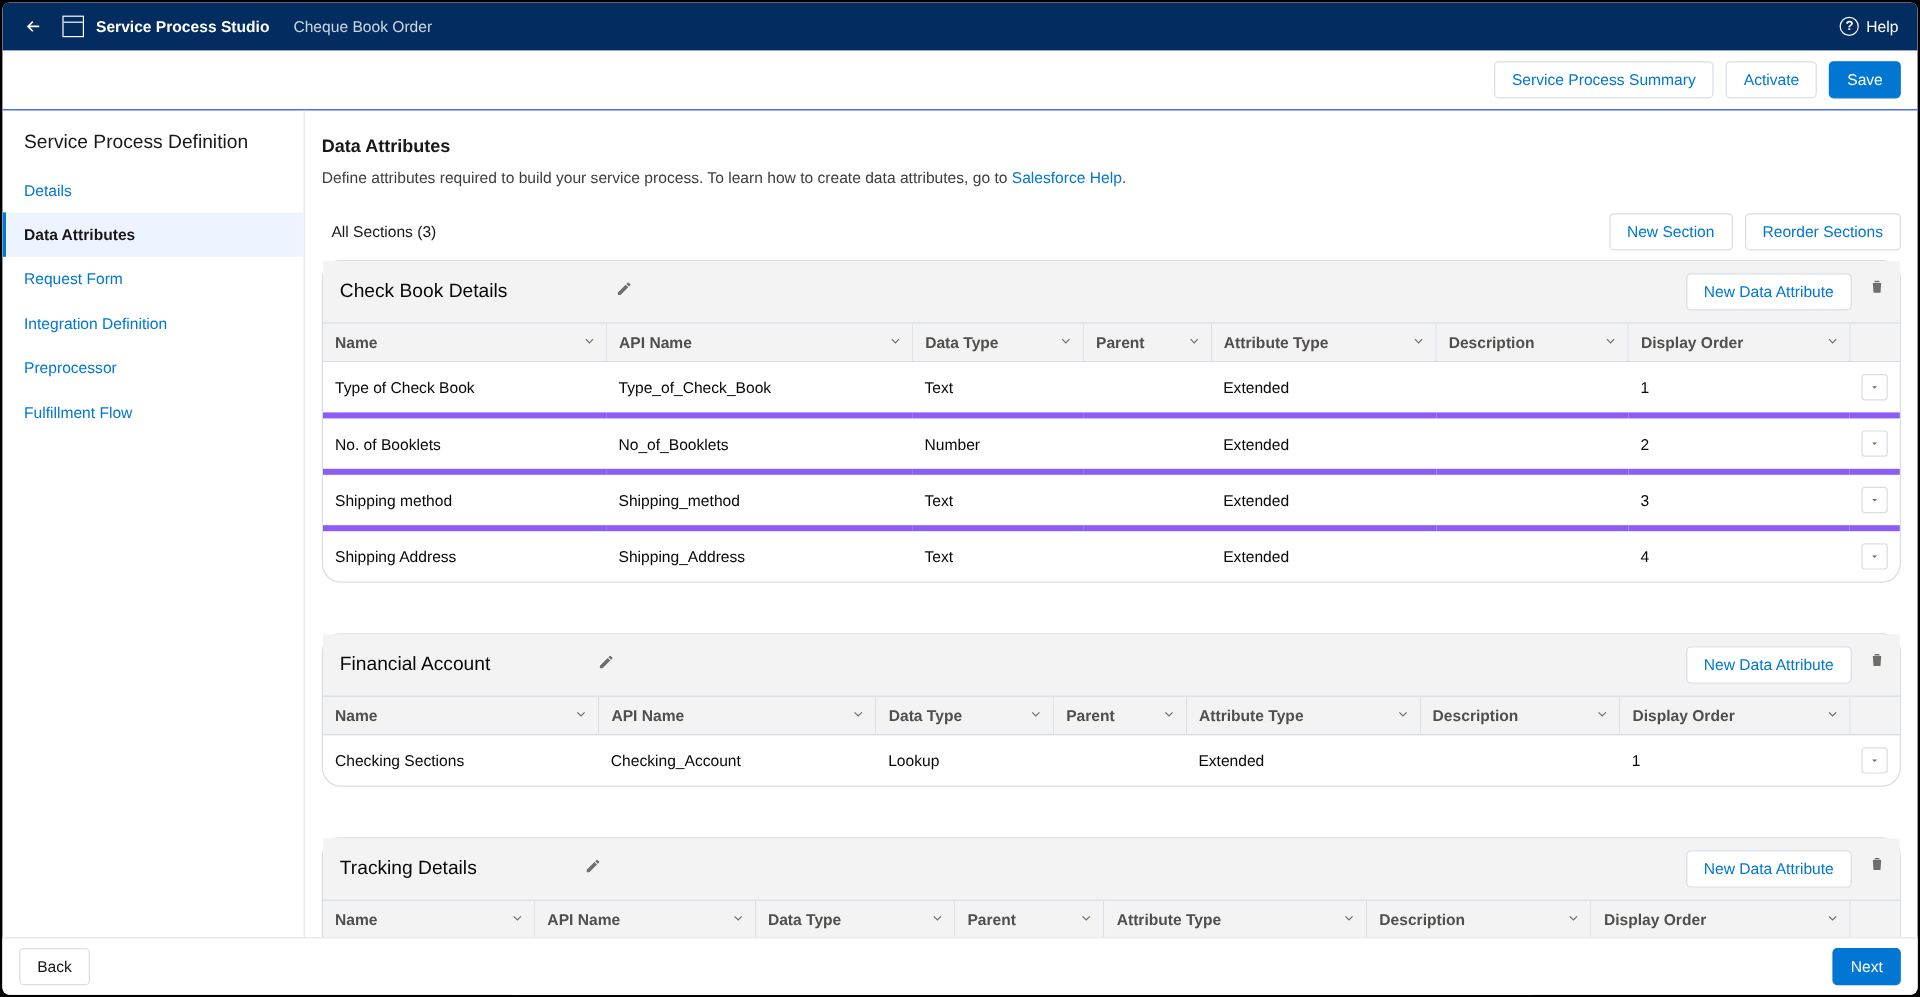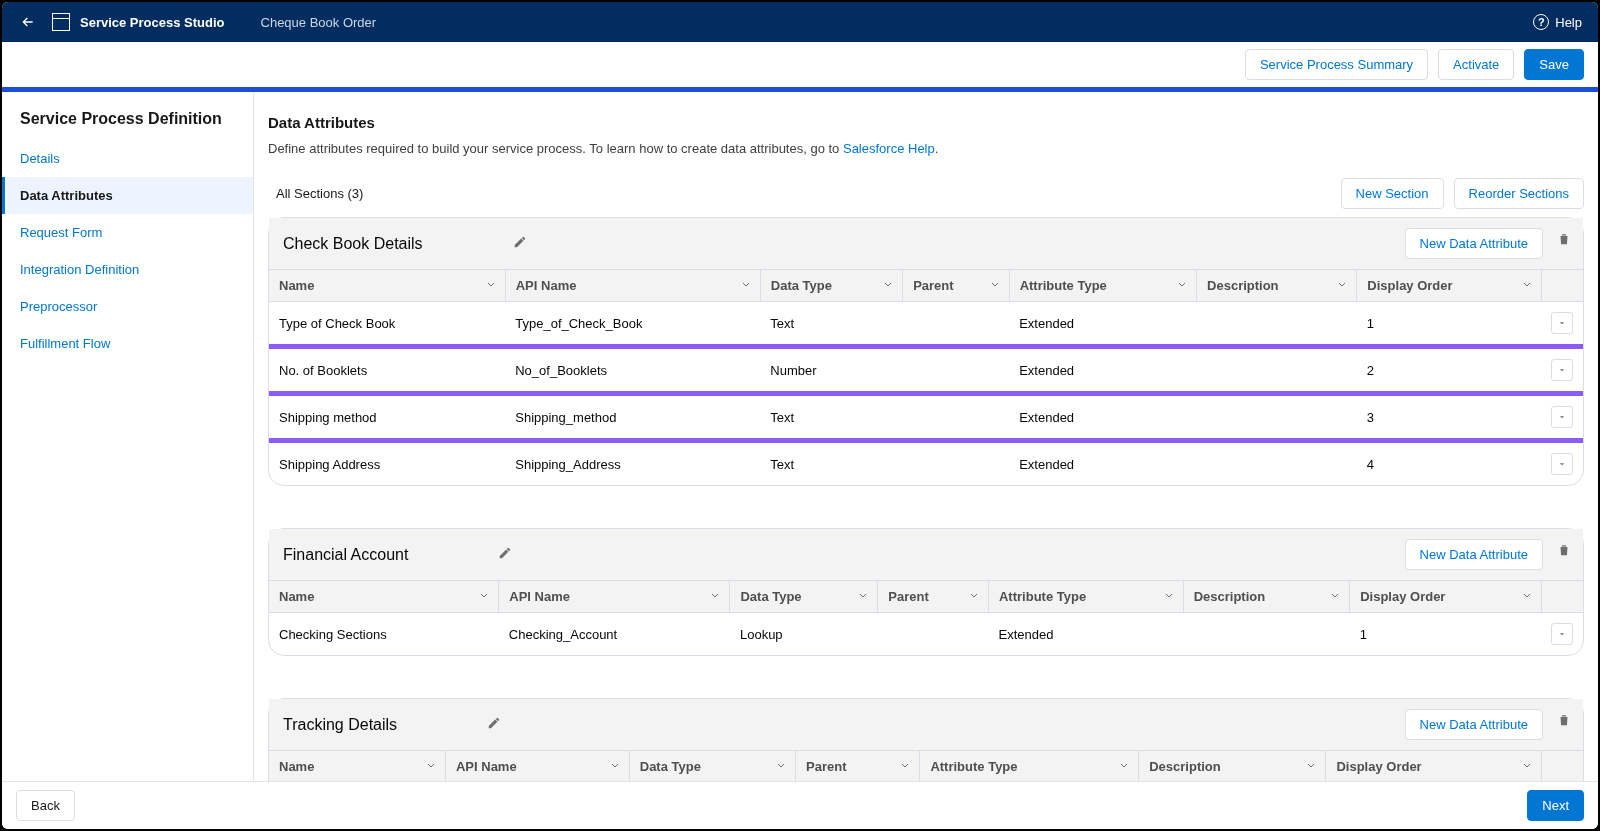--- a/index.html
+++ b/index.html
@@ -4,34 +4,34 @@
 <style>
   *{box-sizing:border-box;margin:0;padding:0;font-family:-apple-system,BlinkMacSystemFont,"Segoe UI",Arial,sans-serif}
   html,body{height:100%;background:#000}
   .frame{position:absolute;top:2px;left:2px;right:2px;bottom:2px;background:#fff;border-radius:6px;overflow:hidden;display:flex;flex-direction:column}
   
   .topbar{background:#032d60;height:40px;display:flex;align-items:center;color:#fff;font-size:13px;padding:0 16px}
   .back-btn{width:20px;height:20px;display:flex;align-items:center;justify-content:center;cursor:pointer;margin-right:14px}
   .back-btn svg{stroke:#fff}
   .app-icon{width:18px;height:18px;border:1.5px solid #fff;margin-right:10px;display:flex;flex-direction:column}
   .app-icon::before{content:"";height:4px;border-bottom:1.5px solid #fff;display:block}
-  .app-title{font-weight:700;margin-right:36px}
+  .app-title{font-weight:700;margin-right:20px}
   .record-title{color:#cbd6e2}
   .tb-spacer{flex:1}
   .help{display:flex;align-items:center;gap:6px;cursor:pointer}
   .help-q{width:16px;height:16px;border:1.5px solid #fff;border-radius:50%;display:flex;align-items:center;justify-content:center;font-size:11px;font-weight:700}
   
-  .actionbar{height:50px;border-bottom:5px solid #1d4ed8;display:flex;align-items:center;justify-content:flex-end;gap:10px;padding:0 14px}
+  .actionbar{height:50px;border-bottom:1px solid #1d4ed8;display:flex;align-items:center;justify-content:flex-end;gap:10px;padding:0 14px}
   .btn{border:1px solid #d8dde6;background:#fff;color:#0176d3;font-size:13px;padding:7px 14px;border-radius:4px;cursor:pointer}
   .btn-brand{background:#0176d3;color:#fff;border-color:#0176d3}
   .btn-neutral{color:#181818}
   
   .body{flex:1;display:flex;min-height:0}
   .sidebar{width:252px;border-right:1px solid #e5e5e5;padding-top:18px}
-  .side-title{font-size:16px;font-weight:700;color:#181818;padding:0 18px 12px}
+  .side-title{font-size:16px;font-weight:400;color:#181818;padding:0 18px 12px}
   .navitem{font-size:13px;color:#0176d3;padding:11px 18px;cursor:pointer}
   .navitem.active{background:#eef4ff;border-left:3px solid #0176d3;padding-left:15px;font-weight:700;color:#181818}
   .main{flex:1;overflow:auto;padding:22px 14px 80px 14px}
   .page-title{font-size:15px;font-weight:700;color:#181818;margin-bottom:10px}
   .page-help{font-size:13px;color:#3e3e3c;margin-bottom:22px}
   .page-help a{color:#0176d3;text-decoration:none}
   .toolbar-row{display:flex;align-items:center;margin:10px 0 8px 8px}
   .all-sections{font-size:13px;color:#181818}
   .tr-spacer{flex:1}
   

